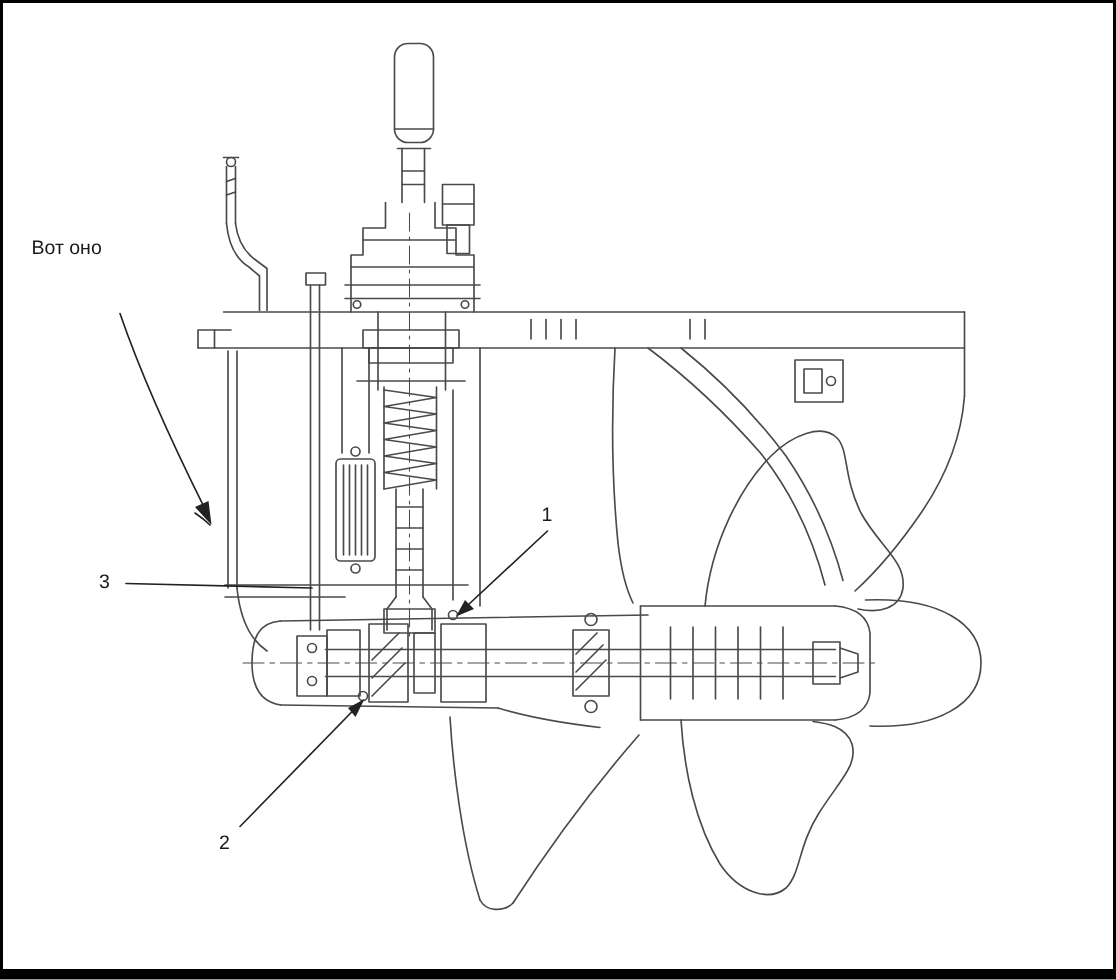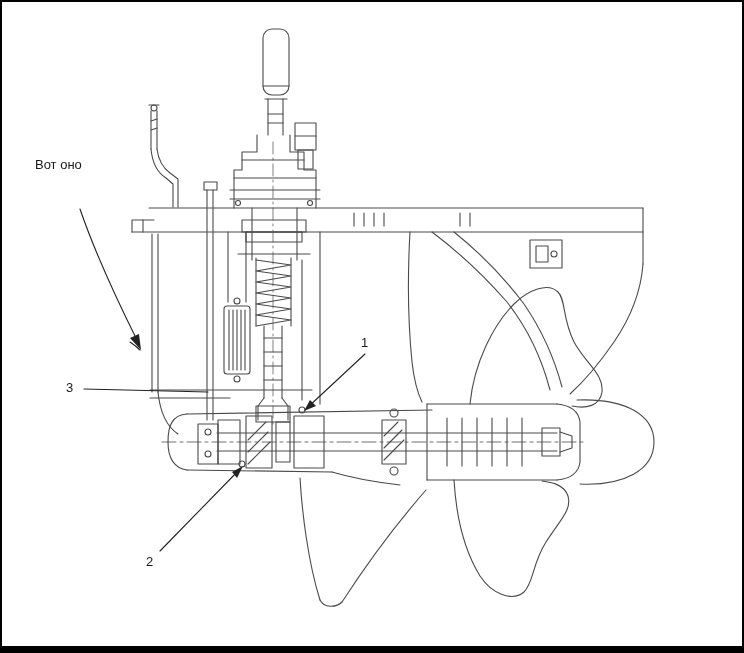--- a/index.html
+++ b/index.html
@@ -183,21 +183,21 @@
 
     <g stroke="#222">
       <line x1="82" y1="387" x2="206" y2="390"></line>
       <line x1="363" y1="352" x2="305" y2="406"></line>
       <polygon points="302,409 308,398 314,404" fill="#222" stroke="none"></polygon>
       <line x1="158" y1="549" x2="238" y2="467"></line>
       <polygon points="241,464 235,476 230,470" fill="#222" stroke="none"></polygon>
     </g>
   </svg>
 
-  <div class="lbl" style="left:33px;top:156px">Вот оно</div>
+  <div class="lbl" style="left:19px;top:156px">Вот оно</div>
 
   <div class="lbl num" style="left:64px;top:379px">3</div>
 
   <div class="lbl num" style="left:359px;top:334px">1</div>
 
   <div class="lbl num" style="left:144px;top:553px">2</div>
 
 </div>
 
 </body></html>

